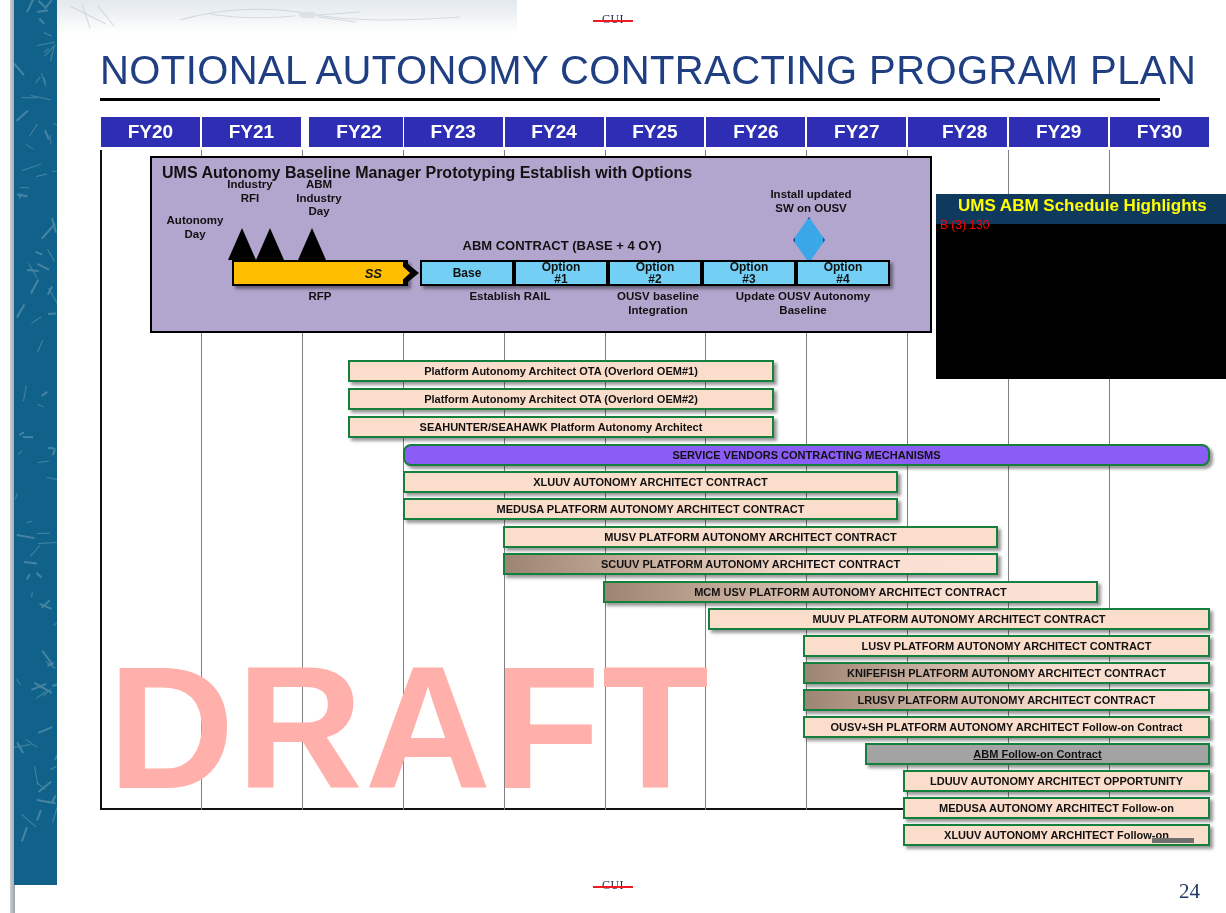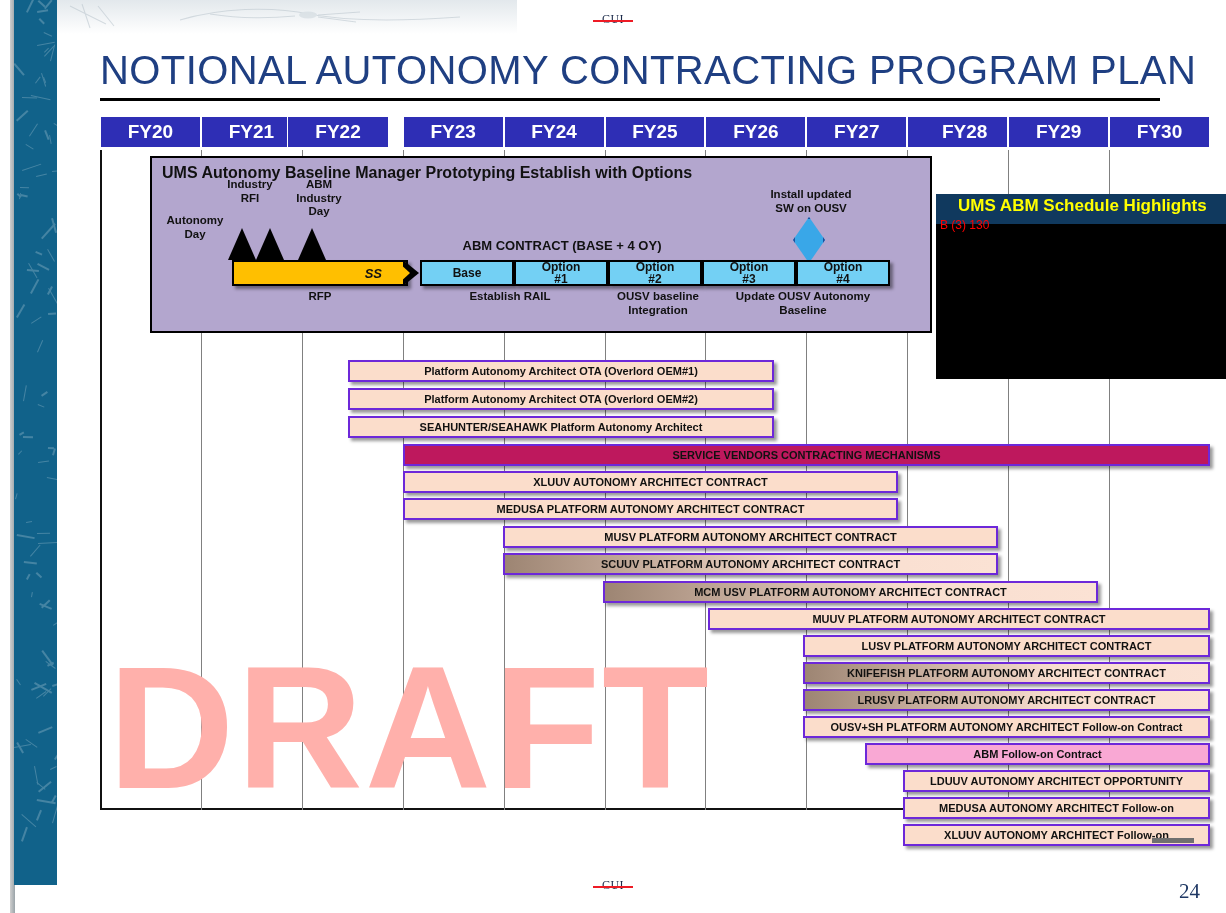--- a/index.html
+++ b/index.html
@@ -163,31 +163,31 @@
     color:#ffff00;white-space:nowrap;font-family:"Liberation Sans", sans-serif;
   }
   #highlights-sub{
     position:absolute;left:4px;top:24px;font-size:12px;color:#ff0000;
     font-family:"Liberation Sans", sans-serif;
   }
 
   
   .bar{
     position:absolute;height:22px;box-sizing:border-box;
-    border:2px solid #6d28d9;
+    border:2px solid #15803d;
     display:flex;align-items:center;justify-content:center;
     font-size:11px;font-weight:bold;color:#111;text-align:center;
     box-shadow:3px 3px 3px rgba(0,0,0,.40);
     z-index:3;white-space:nowrap;overflow:hidden;
     font-family:"Liberation Sans", sans-serif;
   }
   .bar.peach{background:#fbddcb;}
-  .bar.wheat{background:#be185d;}
+  .bar.wheat{background:#8b5cf6;border-radius:8px;}
   .bar.grad{background:linear-gradient(to right,#9d8573,#f9ded0 62%,#fbe2d4);}
-  .bar.violet{background:#f9a8d4;}
+  .bar.violet{background:#a3a3a3;text-decoration:underline;}
   #tail-mark{
     position:absolute;left:1052px;top:688px;width:42px;height:5px;
     background:#6f6f6f;z-index:3;
   }
 </style>
 </head>
 <body>
 
 <div id="left-rail-edge"></div>
 <div id="left-rail"></div>
@@ -303,21 +303,21 @@
 <div id="page-number">24</div>
 
 <div id="page-title">NOTIONAL AUTONOMY CONTRACTING PROGRAM PLAN</div>
 <div id="title-rule"></div>
 
 <div id="chart">
 
   <div id="fy-header">
       <div class="fy-cell" style="left: 0px; width: 100.909px;">FY20</div>
       <div class="fy-cell" style="left: 100.909px; width: 100.909px;">FY21</div>
-      <div class="fy-cell" style="left: 187px; width: 102px;">FY22</div>
+      <div class="fy-cell" style="left: 208px; width: 102px;">FY22</div>
       <div class="fy-cell" style="left: 302.727px; width: 100.909px;">FY23</div>
       <div class="fy-cell" style="left: 403.636px; width: 100.909px;">FY24</div>
       <div class="fy-cell" style="left: 504.545px; width: 100.909px;">FY25</div>
       <div class="fy-cell" style="left: 605.455px; width: 100.909px;">FY26</div>
       <div class="fy-cell" style="left: 706.364px; width: 100.909px;">FY27</div>
       <div class="fy-cell" style="left: 807.273px; width: 100.909px; padding-left: 14px;">FY28</div>
       <div class="fy-cell" style="left: 908.182px; width: 100.909px;">FY29</div>
       <div class="fy-cell" style="left: 1009.09px; width: 100.909px;">FY30</div>
     </div>
 

